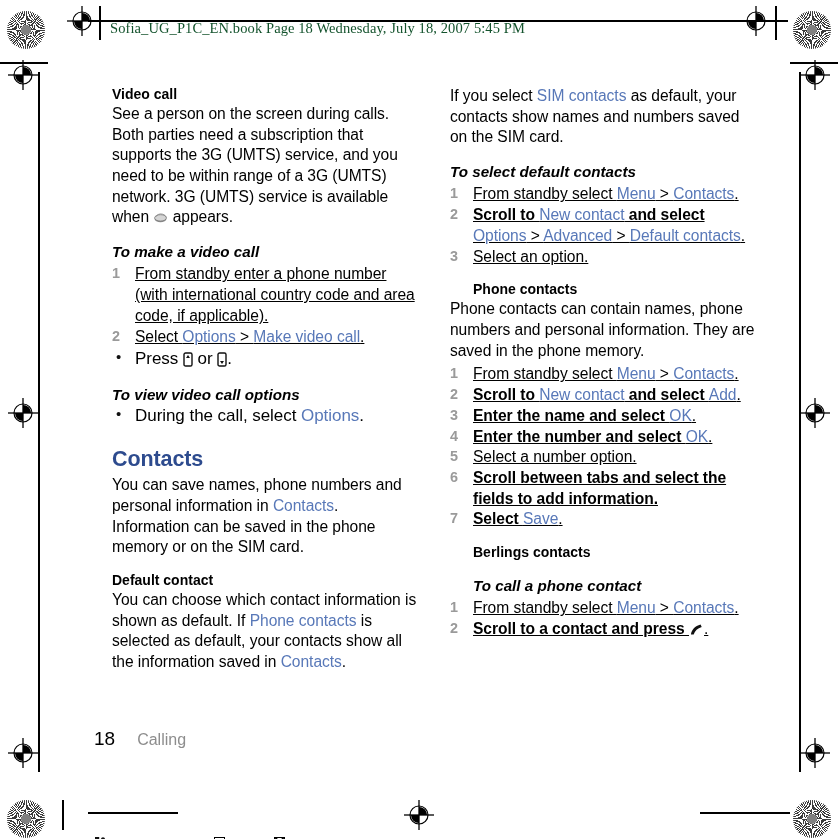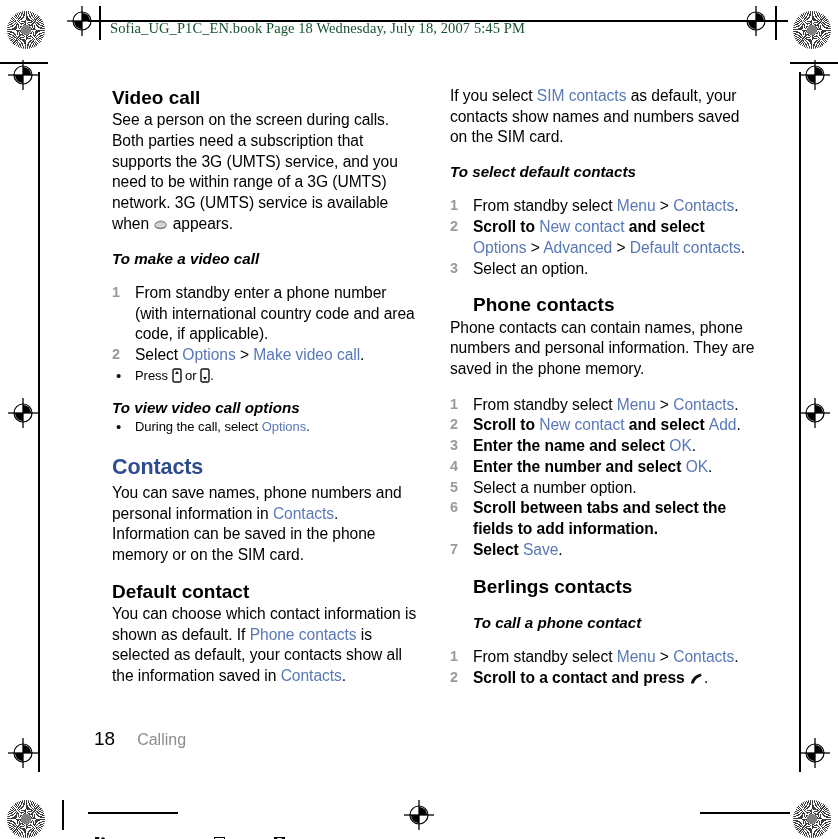--- a/index.html
+++ b/index.html
@@ -104,21 +104,21 @@
   
   .h1 {
     color: #2d4b8e;
     font-size: 21.5px;
     font-weight: bold;
     letter-spacing: -.1px;
     margin: 19px 0 3px 0;
     line-height: 1.18;
   }
   .h2 {
-    font-size: 19px;
+    font-size: 14px;
     font-weight: bold;
     margin: 14px 0 0 0;
     line-height: 1.27;
   }
   .h2.first { margin-top: 0; }
   .h3 {
     font-size: 15.2px;
     font-weight: bold;
     font-style: italic;
     margin: 15px 0 1px 0;
@@ -128,23 +128,24 @@
   p.body {
     font-size: 15.6px;
     line-height: 1.33;
     margin: 0;
     letter-spacing: -.05px;
   }
   .indent { margin-left: 23px; }
 
   ol.steps {
     list-style: none;
-    margin: 15px 0 0 0;
+    margin: 3px 0 0 0;
     padding: 0;
     counter-reset: step;
+    text-decoration: underline;
   }
   ol.steps > li {
     position: relative;
     padding-left: 23px;
     font-size: 15.6px;
     line-height: 1.33;
     letter-spacing: -.05px;
     margin: 0;
   }
   ol.steps > li::before {
@@ -160,21 +161,21 @@
     font-size: 14.4px;
   }
   ul.bullets {
     list-style: none;
     margin: 1px 0 0 0;
     padding: 0;
   }
   ul.bullets > li {
     position: relative;
     padding-left: 23px;
-    font-size: 13px;
+    font-size: 17px;
     line-height: 1.33;
     letter-spacing: -.05px;
   }
   ul.bullets > li::before {
     content: "\2022";
     position: absolute;
     left: 4px;
     top: -1px;
     color: #111;
     font-size: 15px;

